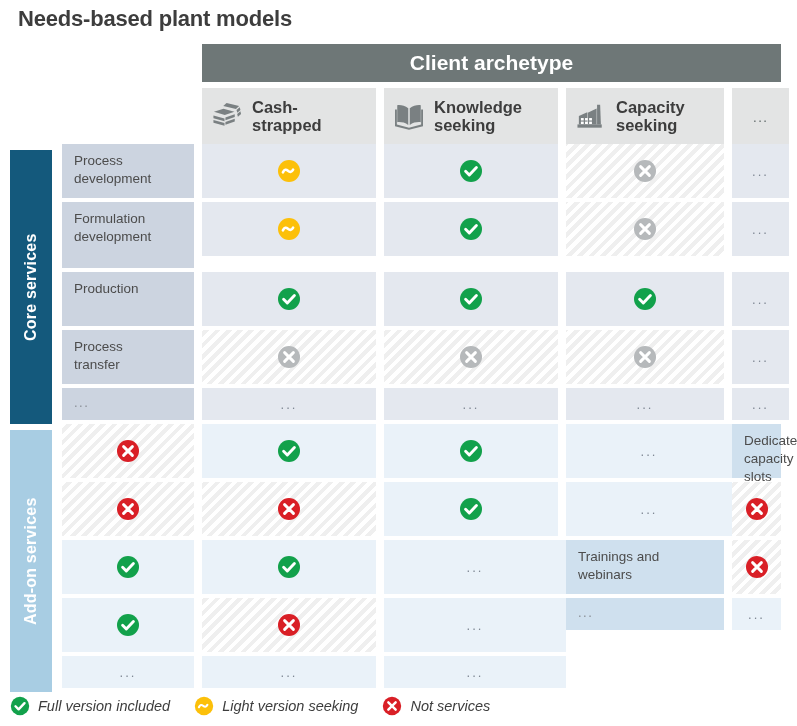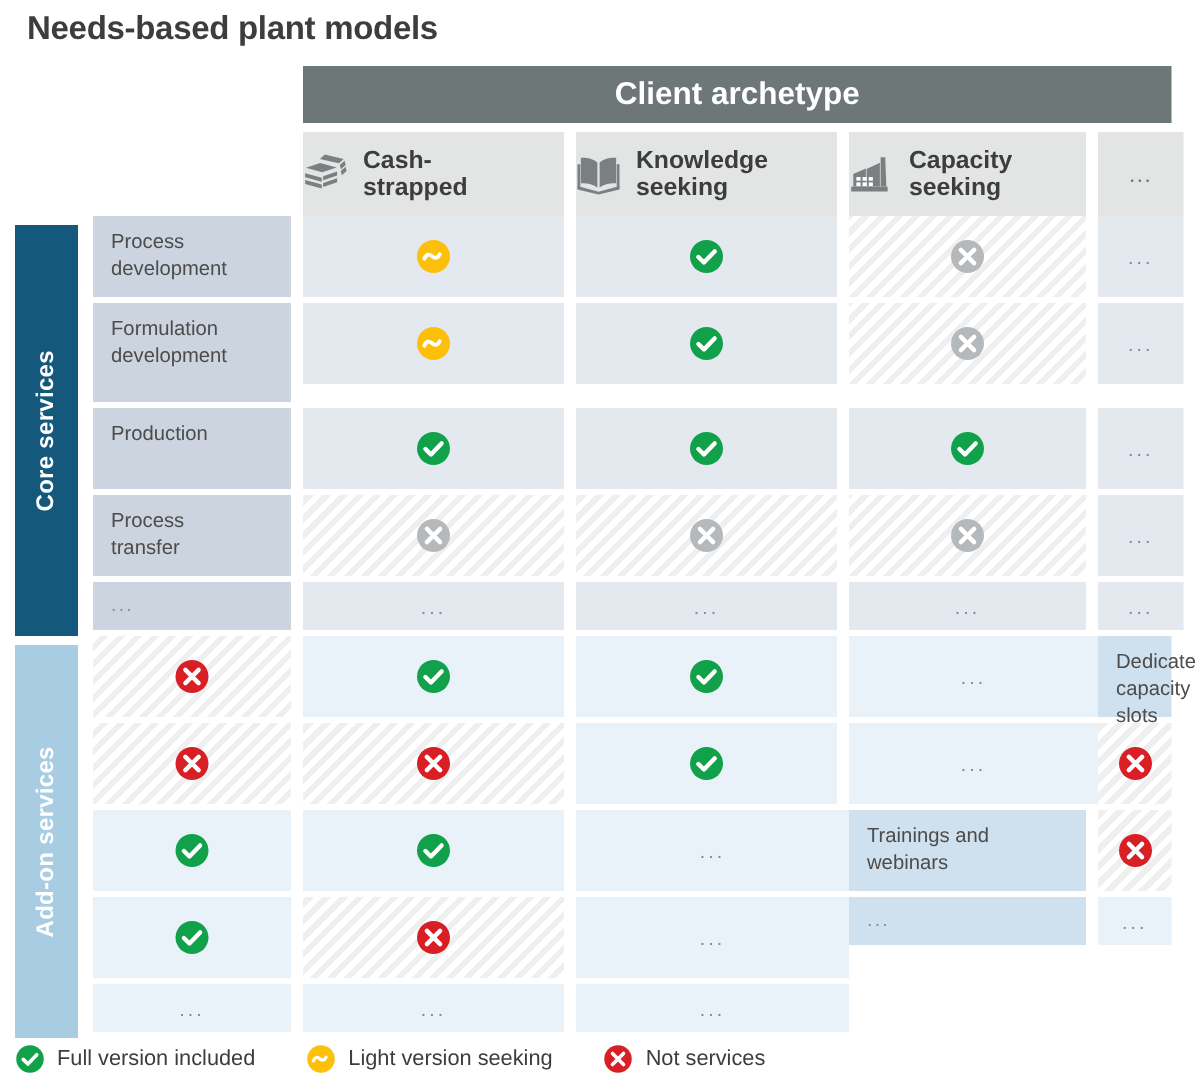--- a/index.html
+++ b/index.html
@@ -42,20 +42,21 @@
   }
   .banner-spacer{grid-column:1 / 3;}
 
   
   .arch-head{
     background:#e3e4e4;
     height:56px;
     margin:6px 8px 0 0;
     display:flex;align-items:center;
     box-sizing:border-box;
+    padding-left:10px;
   }
   .arch-head .ic{flex:0 0 auto;margin-right:10px;display:flex;align-items:center;}
   .arch-head .lbl{
     font-size:16.5px;font-weight:bold;color:#3d3d3d;line-height:1.12;
   }
   .arch-head.ellipsis{
     justify-content:center;padding-left:0;margin-right:0;
   }
   .arch-head.ellipsis .dots{color:#6e7777;font-size:15px;letter-spacing:1px;line-height:1;}
 
@@ -99,21 +100,21 @@
       #efefef 4px,#efefef 8px);
   }
   .cell .dots{color:#7f8894;letter-spacing:2px;font-size:13px;line-height:1;}
 
   
   .sicon{display:block;}
 
   
   .legend{
     position:absolute;left:10px;bottom:10px;
-    display:flex;align-items:center;gap:34px;
+    display:flex;align-items:center;gap:24px;font-style:italic;
   }
   .legend-item{display:flex;align-items:center;gap:8px;}
   .legend-item .ltxt{font-size:14.5px;color:#3d3d3d;}
 </style>
 </head>
 <body>
 
 <div class="page">
 
   <div class="title">Needs-based plant models</div>

